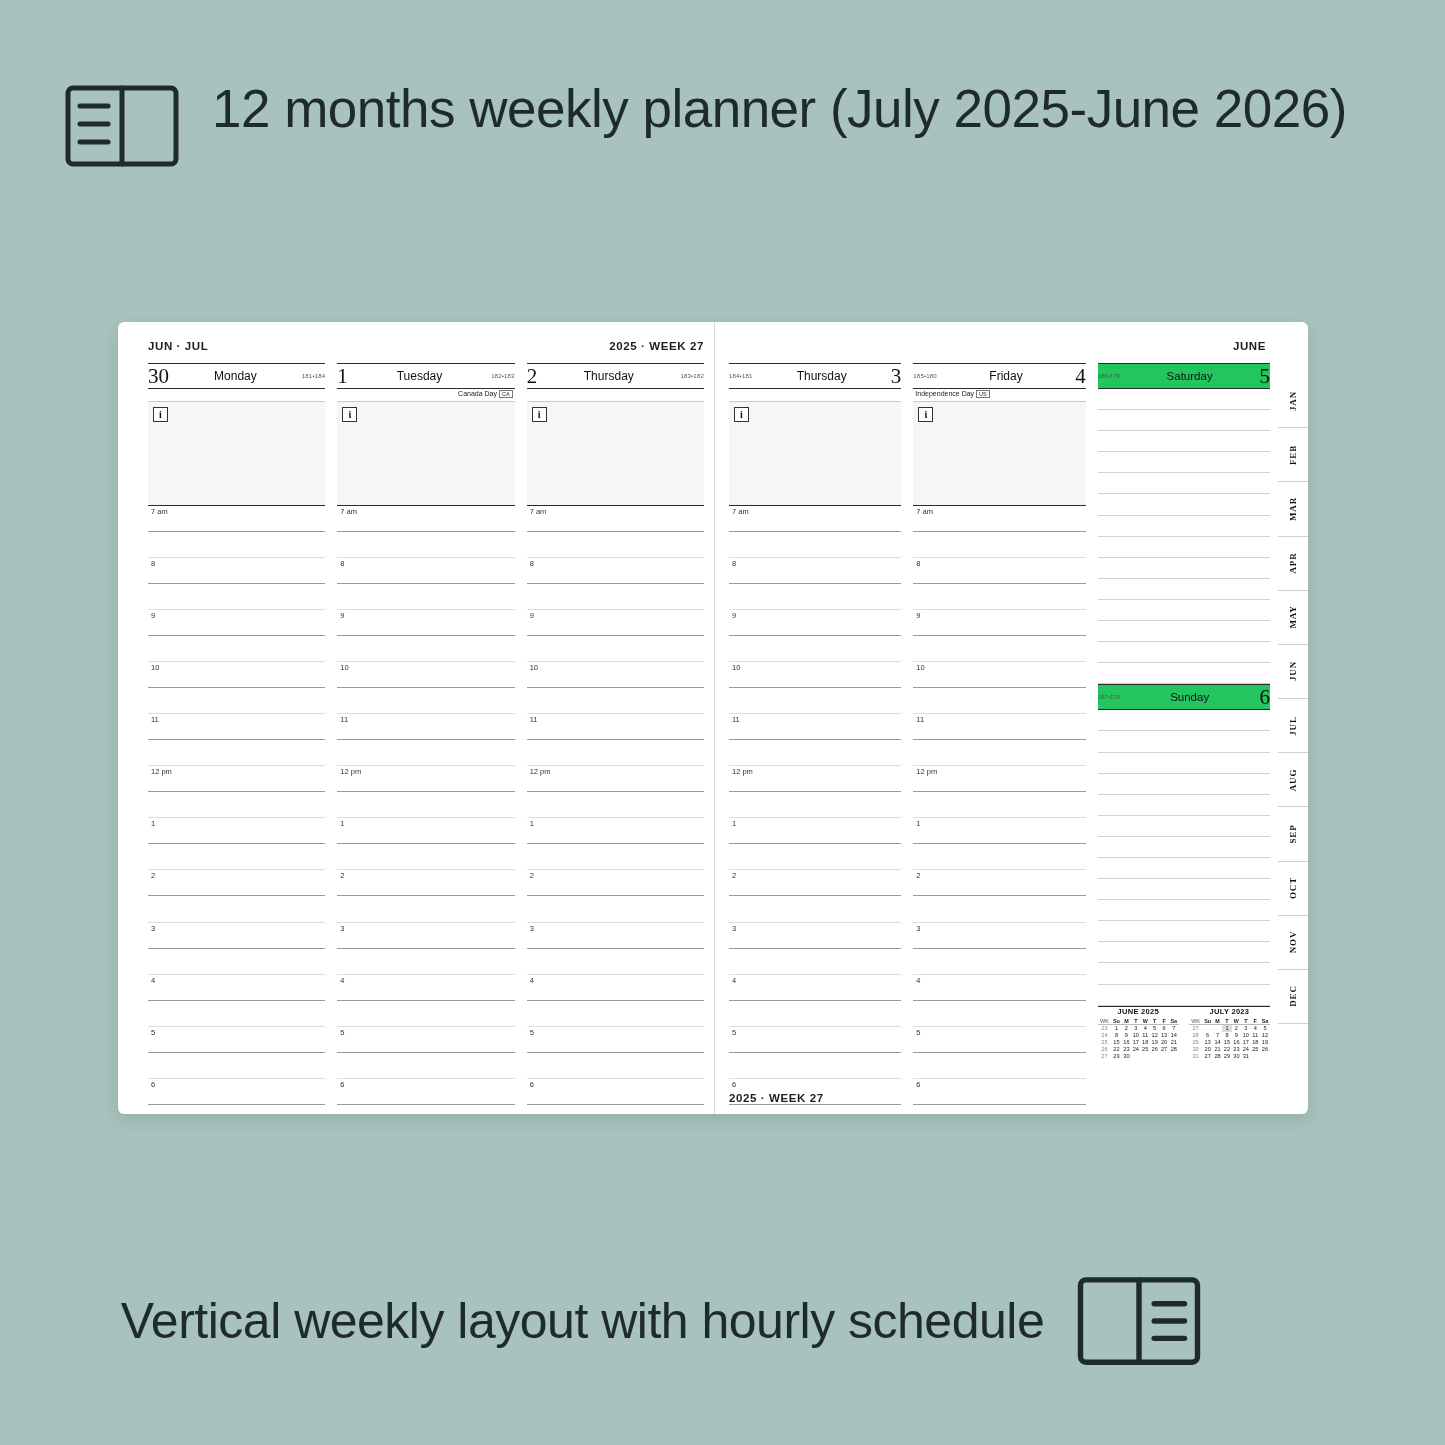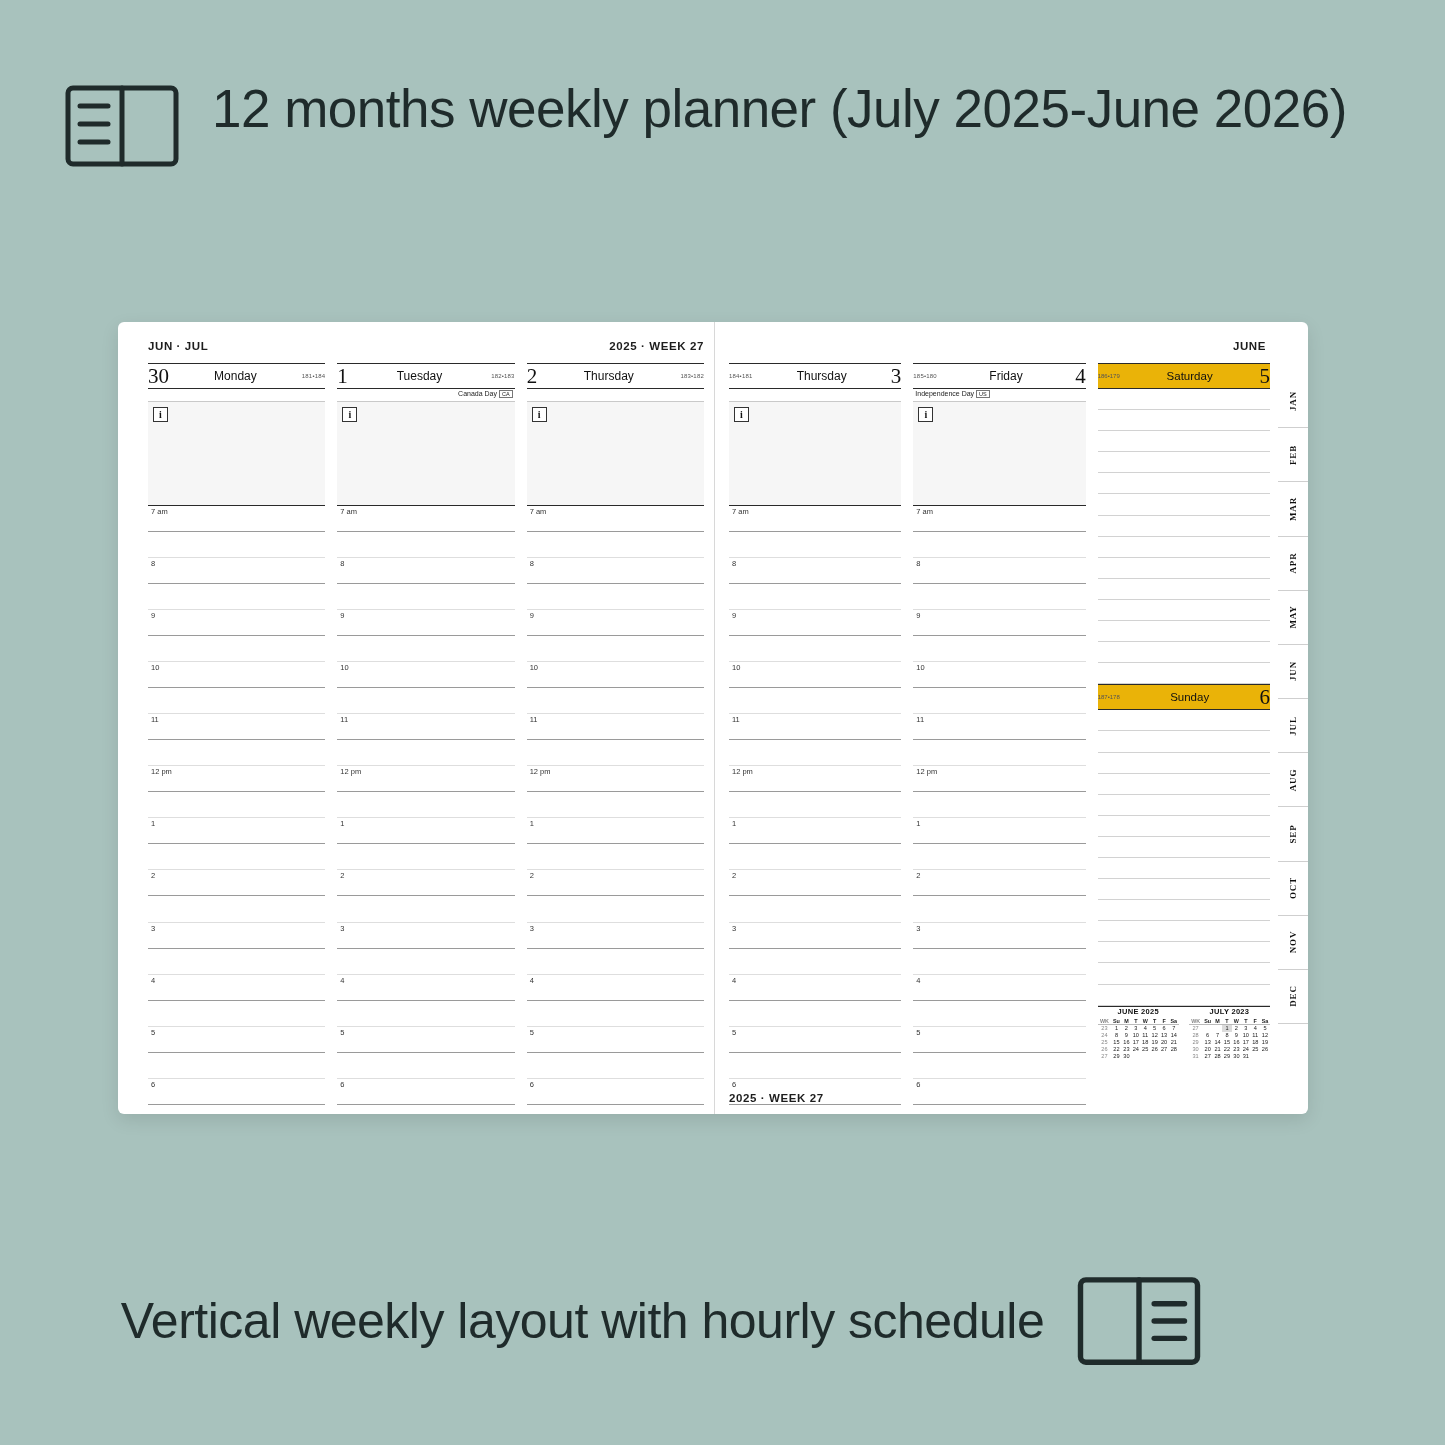--- a/index.html
+++ b/index.html
@@ -182,21 +182,21 @@
     position: absolute;
     left: 3px; top: 1px;
     font-size: 7.5px;
     color: #333;
   }
   .hour.major { border-bottom: 1px solid #9a9a9a; }
   .hour.half  { border-bottom: 1px solid #dedede; }
 
   
   .wk-head {
-    background: #eab308;
+    background: #22c55e;
     border-top: 1.6px solid #2a2a2a;
     border-bottom: 1.4px solid #2a2a2a;
     height: 24px;
     display: flex;
     align-items: center;
     position: relative;
   }
   .wk-head .dnums { font-size: 6px; color: #555; }
   .wk-head .dname { flex: 1; text-align: center; font-size: 11.5px; color: #111; }
   .wk-head .dnum {

